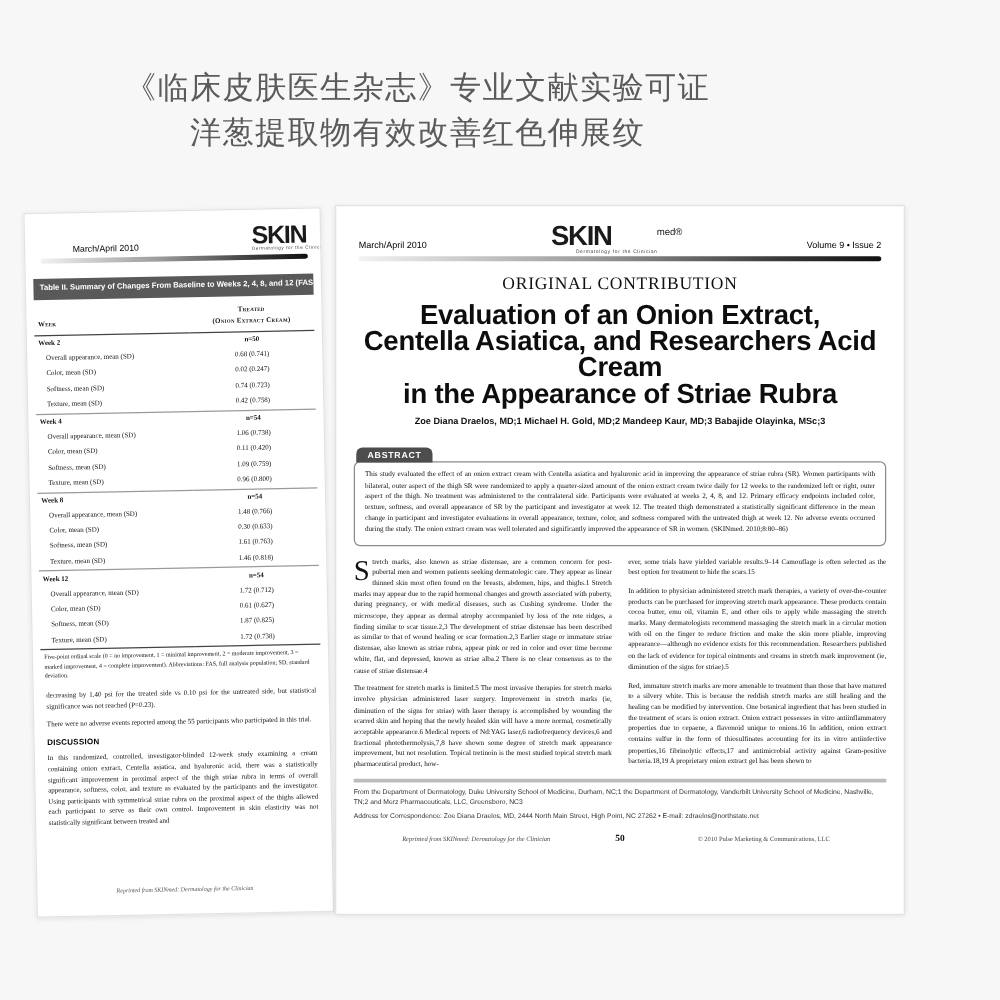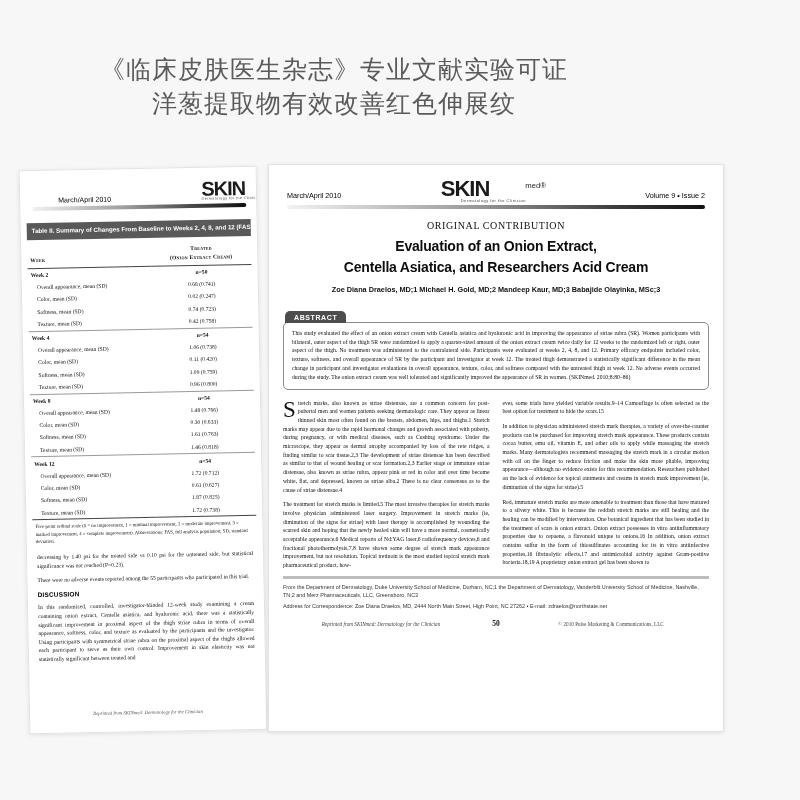--- a/index.html
+++ b/index.html
@@ -12,21 +12,21 @@
   }
   #stage{position:absolute;inset:0;background:#f7f7f7;}
 
   
   .headline{
     position:absolute;left:0;top:52px;width:668px;
     text-align:center;color:#5b5b5b;
     font-family:"DejaVu Sans", sans-serif;
     font-size:25px;line-height:36px;letter-spacing:1px;font-weight:400;
   }
-  .headline .l2{display:block;font-family:Liberation Mono, monospace;}
+  .headline .l2{display:block;}
 
   
   .page{
     position:absolute;background:#fff;border:1px solid #e3e3e3;
     box-shadow:0 1px 4px rgba(0,0,0,.10);
     overflow:hidden;
   }
   
   #page-left{
     left:24px;top:168px;width:236px;height:562px;
@@ -85,24 +85,24 @@
     font-family:"Liberation Serif", serif;font-size:4.8px;color:#555;font-style:italic;}
 
   
   #page-right .rp-head{margin:14px 18px 0 18px;}
   #page-right .rp-head .row{display:flex;align-items:flex-end;justify-content:space-between;}
   #page-right .date,#page-right .vol{font-size:7.2px;padding-bottom:2px;}
   #page-right .logo{font-size:22px;}
   #page-right .rulebar{margin-top:3px;}
 
   .kicker{text-align:center;font-family:"Liberation Serif", serif;
-    font-size:10px;letter-spacing:.6px;color:#111;margin-top:11px;}
+    font-size:14px;letter-spacing:.6px;color:#111;margin-top:11px;}
   .title{
     text-align:center;font-family:"Liberation Sans", sans-serif;font-weight:700;
-    font-size:14px;line-height:21px;color:#0d0d0d;margin:5px 16px 0 16px;letter-spacing:-.2px;
+    font-size:22px;line-height:21px;color:#0d0d0d;margin:5px 16px 0 16px;letter-spacing:-.2px;
   }
   .authors{
     text-align:center;font-family:"Liberation Sans", sans-serif;font-size:7.3px;
     line-height:10.4px;color:#111;margin:7px 22px 0 22px;font-weight:bold;
   }
 
   .abswrap{margin:10px 14px 0 14px;position:relative;}
   .abs-tab{
     display:inline-block;background:#4d4d4d;color:#fff;border-radius:5px 5px 0 0;
     font-family:"Liberation Sans", sans-serif;font-weight:700;font-size:7px;
@@ -281,20 +281,21 @@
         <div class="vol">Volume 9  •  Issue 2</div>
       </div>
       <div class="rulebar"></div>
     </div>
 
     <div class="kicker">ORIGINAL CONTRIBUTION</div>
 
     <div class="title">
       <div>Evaluation of an Onion Extract,</div>
       <div>Centella Asiatica, and Researchers Acid Cream</div>
+      <div>in the Appearance of Striae Rubra</div>
     </div>
 
     <div class="authors">
       <div>Zoe Diana Draelos, MD;1 Michael H. Gold, MD;2 Mandeep Kaur, MD;3 Babajide Olayinka, MSc;3</div>
     </div>
 
     <div class="abswrap">
       <span class="abs-tab">ABSTRACT</span>
       <div class="abs-box">This study evaluated the effect of an onion extract cream with Centella asiatica and hyaluronic acid in improving the appearance of striae rubra (SR). Women participants with bilateral, outer aspect of the thigh SR were randomized to apply a quarter-sized amount of the onion extract cream twice daily for 12 weeks to the randomized left or right, outer aspect of the thigh. No treatment was administered to the contralateral side. Participants were evaluated at weeks 2, 4, 8, and 12. Primary efficacy endpoints included color, texture, softness, and overall appearance of SR by the participant and investigator at week 12. The treated thigh demonstrated a statistically significant difference in the mean change in participant and investigator evaluations in overall appearance, texture, color, and softness compared with the untreated thigh at week 12. No adverse events occurred during the study. The onion extract cream was well tolerated and significantly improved the appearance of SR in women. (SKINmed. 2010;8:80–86)</div>
     </div>

